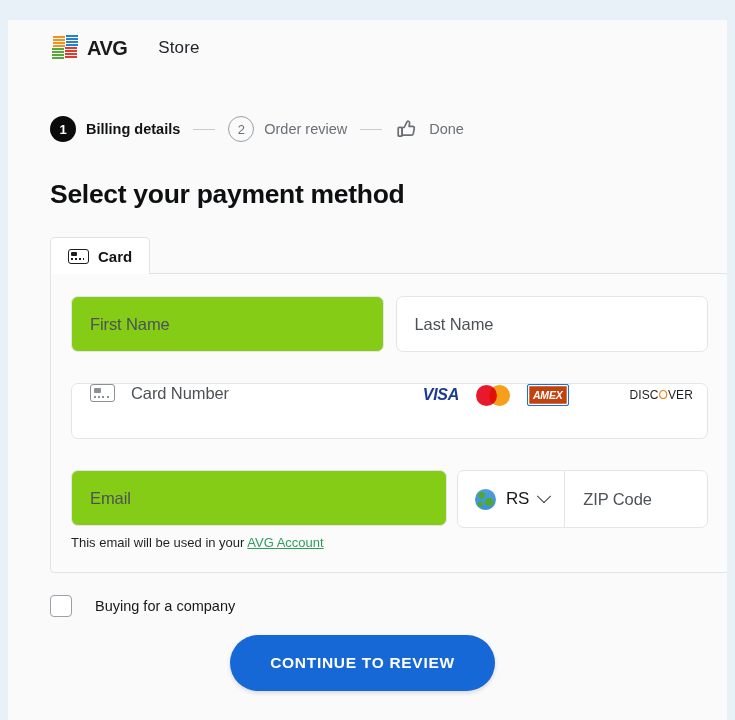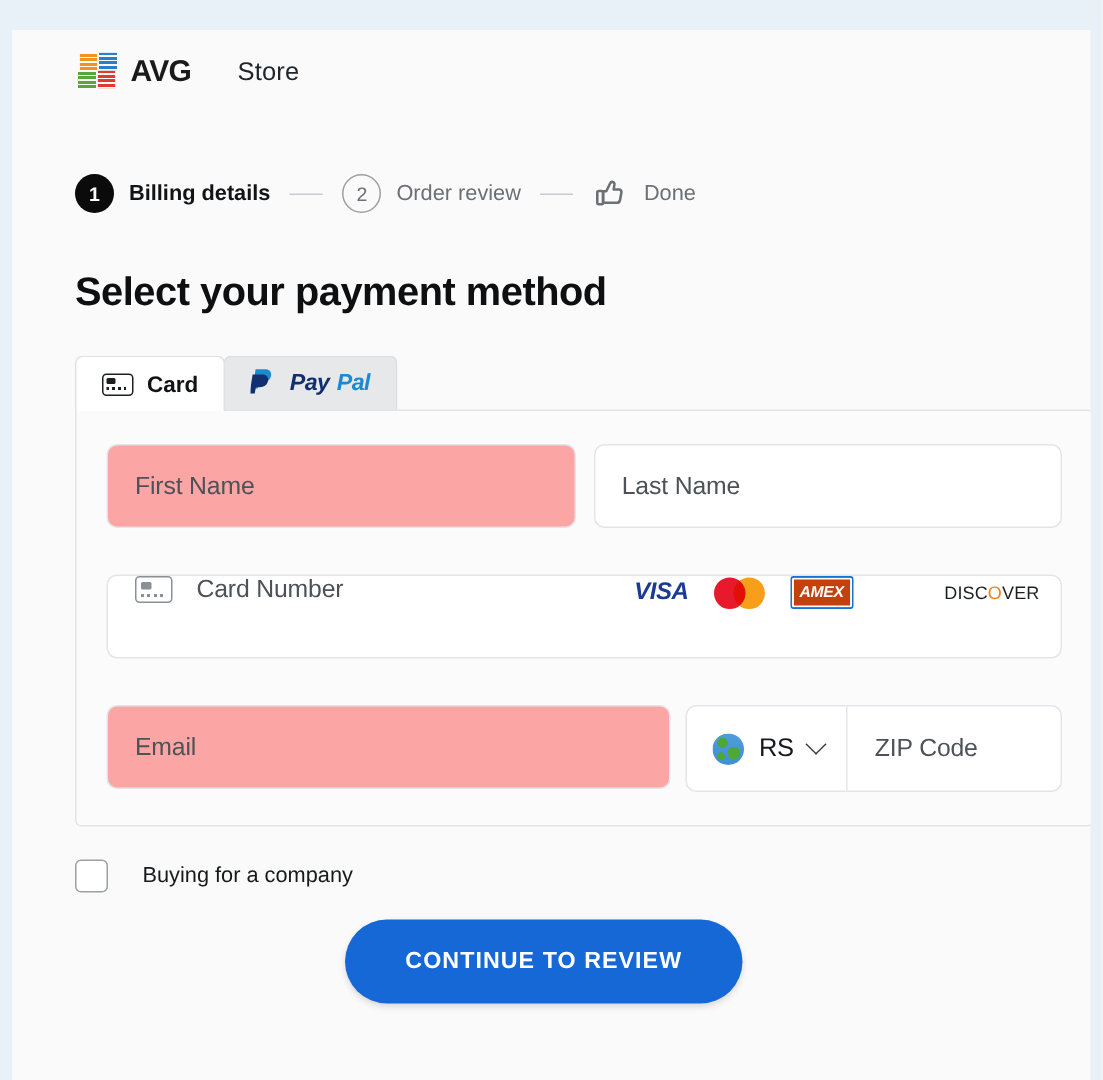--- a/index.html
+++ b/index.html
@@ -211,21 +211,21 @@
     border-radius: 0 4px 4px 4px;
     padding: 22px 20px 22px 20px;
     position: relative;
     top: -1px;
   }
   .row {
     display: flex;
     gap: 12px;
   }
   .field {
-    background: #fca5a5;
+    background: #84cc16;
     border: 1px solid #e3e5e8;
     border-radius: 7px;
     height: 56px;
     box-sizing: border-box;
     display: flex;
     align-items: center;
     padding: 0 18px;
     flex: 1;
   }
   .field.white { background: #ffffff; }
@@ -455,32 +455,20 @@
       <span class="step-label">Done</span>
     </div>
   </div>
 
   <div class="page-title">Select your payment method</div>
 
   <div class="tabs">
     <div class="tab active">
       <span class="card-glyph"></span>
       <span>Card</span>
-    </div>
-    <div class="tab inactive">
-      <span>
-        <svg width="17" height="19" viewBox="0 0 17 19">
-          <path d="M3.4 1.2h6.1c3 0 4.7 1.6 4.2 4.3-.5 2.8-2.7 4.3-5.6 4.3H5.6L4.8 14H1.4z" fill="#1b8ad1"></path>
-          <path d="M1.4 4.6h6.1c3 0 4.7 1.6 4.2 4.3-.5 2.8-2.7 4.3-5.6 4.3H3.6L2.8 17.4H-.6z" fill="#122f6f"></path>
-        </svg>
-      </span>
-      <span class="paypal-logo">
-        <span class="pp-word pp-a">Pay</span>
-          <span class="pp-word pp-b">Pal</span>
-      </span>
     </div>
   </div>
 
   <div class="panel">
 
     <div class="row">
       <div class="field">
         <span class="ph">First Name</span>
       </div>
       <div class="field white">
@@ -500,20 +488,23 @@
         <span class="amex">AMEX</span>
         <span class="discover"><span>DISC</span><span class="dot">O</span><span>VER</span></span>
       </span>
     </div>
 
     <div class="bottom-row">
       <div class="email-col">
         <div class="field">
           <span class="ph">Email</span>
         </div>
+        <div class="email-note">
+          <span>This email will be used in your </span><a href="#">AVG Account</a>
+        </div>
       </div>
       <div class="country-zip">
         <div class="country-sel">
           <span class="globe"></span>
           <span class="country-code">RS</span>
           <span class="chev"></span>
         </div>
         <div class="zip-cell">
           <span class="ph">ZIP Code</span>
         </div>

